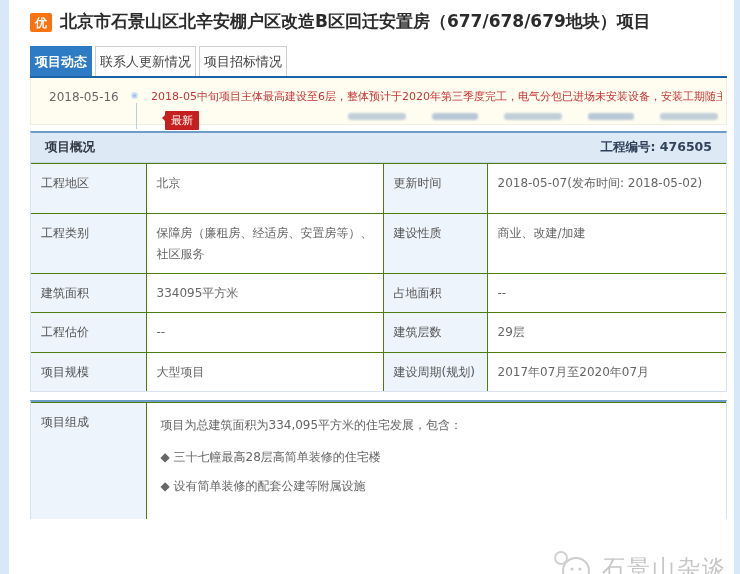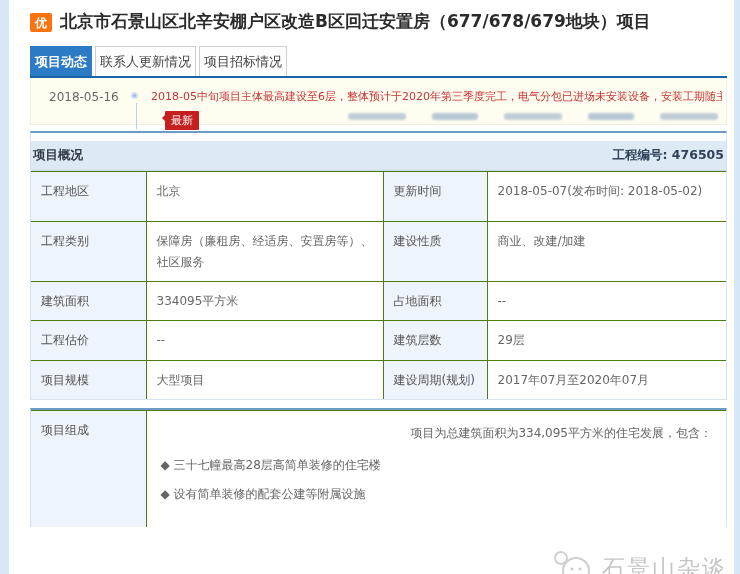--- a/index.html
+++ b/index.html
@@ -59,42 +59,42 @@
     position:absolute; right:8px; bottom:4px; display:flex; gap:26px;
     filter:blur(1.2px); opacity:.55;
   }
   .ghost-icons span { display:inline-block; width:46px; height:7px; border-radius:3px; background:#7d9cc0; }
   .ghost-icons span:nth-child(odd){ width:58px; background:#8fa9c6; }
 
   
   .section { margin-top:6px; border:1px solid #d9e3ef; border-top:2px solid #6d9cc9; background:#fff; }
   .section-header {
     display:flex; justify-content:space-between; align-items:flex-end;
-    background:#dde9f5; padding:6px 2px; border-bottom:1px solid #c9d8e8;margin-top:8px;
+    background:#dde9f5; padding:6px 14px; border-bottom:1px solid #c9d8e8;
   }
   .section-title { font-size:12.5px; font-weight:bold; color:#323a45; }
   .project-code { font-size:12.5px; font-weight:bold; color:#32425a; }
 
   table { width:100%; border-collapse:collapse; table-layout:fixed; }
   td {
     border:1px solid #4d7c0f; font-size:12px; color:#666;
     padding:9px 10px; vertical-align:top; line-height:1.7; word-break:break-all;
   }
   td.lbl { background:#eef4fb; color:#555; }
   col.c1 { width:115px; } col.c2 { width:237px; } col.c3 { width:104px; }
   tr.h50 td { height:50px; } tr.h52 td { height:52px; }
   tr.h36 td { height:36px; } tr.h35 td { height:35px; } tr.h34 td { height:34px; }
   .section table tr td:first-child { border-left:none; }
   .section table tr td:last-child { border-right:none; }
   .section table tr:last-child td { border-bottom:none; }
 
   
   .section.intro { margin-top:8px; border-bottom:none; }
   .comp-val { padding:12px 14px 6px; }
-  .comp-intro { margin-bottom:11px;text-align:right; }
+  .comp-intro { margin-bottom:11px; }
   .comp-item { margin:9px 0; }
 
   
   .watermark {
     position:absolute; top:549px; right:13px; display:flex; align-items:center; gap:8px;
     color:#bcbcbc; font-size:23px; letter-spacing:2px; opacity:.85; pointer-events:none;
   }
 </style>
 </head>
 <body>

